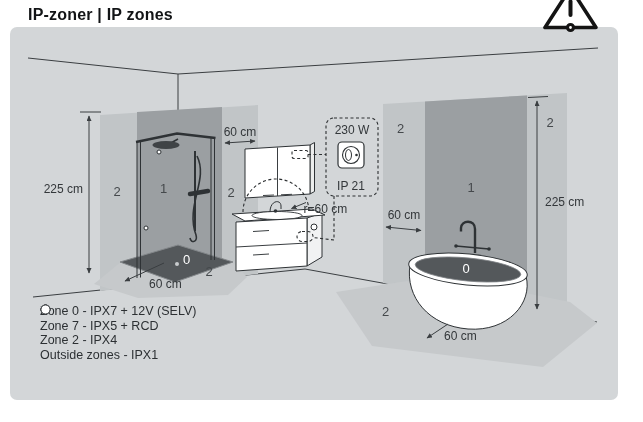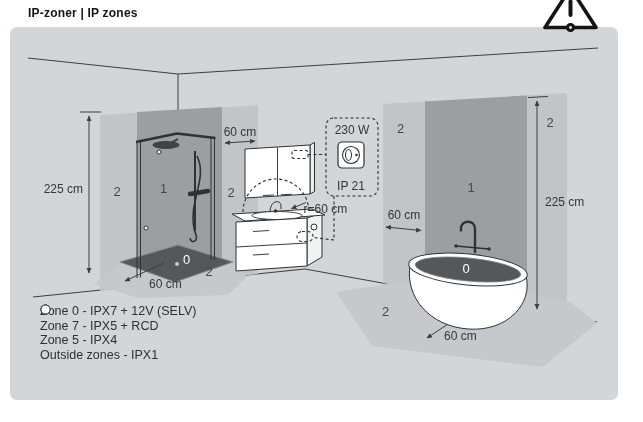--- a/index.html
+++ b/index.html
@@ -1,18 +1,18 @@
 <!DOCTYPE html>
 <html><head>
 <meta charset="utf-8">
 <style>
   html,body{margin:0;padding:0;background:#ffffff;}
   #stage{position:relative;width:643px;height:422px;background:#ffffff;overflow:hidden;
          font-family:"Liberation Sans",sans-serif;}
-  #title{position:absolute;left:28px;top:6px;font-size:12px;font-weight:bold;
+  #title{position:absolute;left:28px;top:6px;font-size:16px;font-weight:bold;
          color:#121416;letter-spacing:.2px;}
   svg{position:absolute;left:0;top:0;}
   .lbl{font-family:"Liberation Sans",sans-serif;font-size:12px;fill:#33373a;}
   .zlbl{font-family:"Liberation Sans",sans-serif;font-size:13px;fill:#45494c;}
   .zlbl-w{font-family:"Liberation Sans",sans-serif;font-size:13px;fill:#ffffff;}
   .thin{stroke:#3a3e41;stroke-width:1;fill:none;}
   .dash{stroke:#2c2f31;stroke-width:1.1;fill:none;stroke-dasharray:3 2.5;}
   .furn{stroke:#2e3235;stroke-width:1;}
   #legend{position:absolute;left:40px;top:304px;}
   .lg-row{display:flex;align-items:center;gap:6px;height:14.6px;}
@@ -176,21 +176,21 @@
     <div class="lg-row">
       <svg width="11" height="11">
         <circle cx="5.5" cy="5.5" r="4.5" stroke="#3f4346" stroke-width="1" fill="#7e8285"></circle>
       </svg>
       <span class="lg-label">Zone 7 - IPX5 + RCD</span>
     </div>
     <div class="lg-row">
       <svg width="11" height="11">
         <circle cx="5.5" cy="5.5" r="4.5" stroke="#3f4346" stroke-width="1" fill="#c1c5c7"></circle>
       </svg>
-      <span class="lg-label">Zone 5 - IPX4</span>
+      <span class="lg-label">Zone 2 - IPX4</span>
     </div>
     <div class="lg-row">
       <svg width="11" height="11">
         <circle cx="5.5" cy="5.5" r="4.5" stroke="#3f4346" stroke-width="1" fill="#ffffff"></circle>
       </svg>
       <span class="lg-label">Outside zones - IPX1</span>
     </div>
   </div>
 </div>
 

